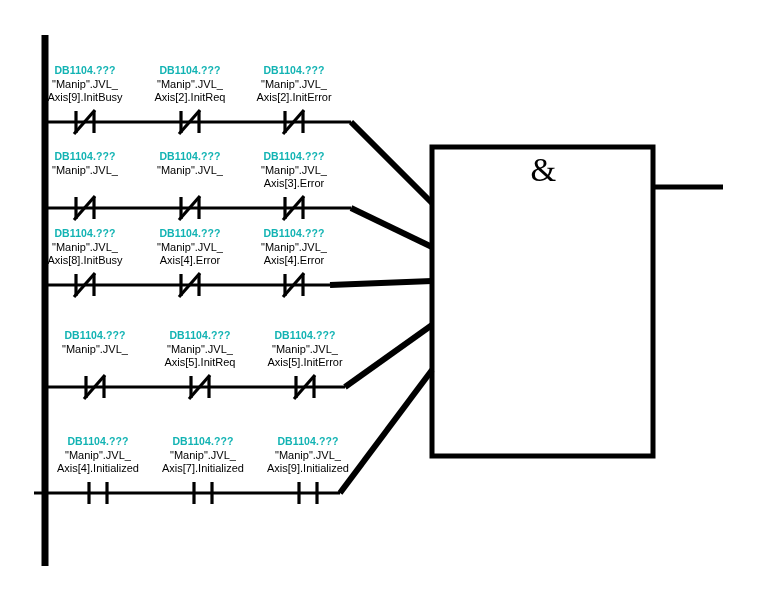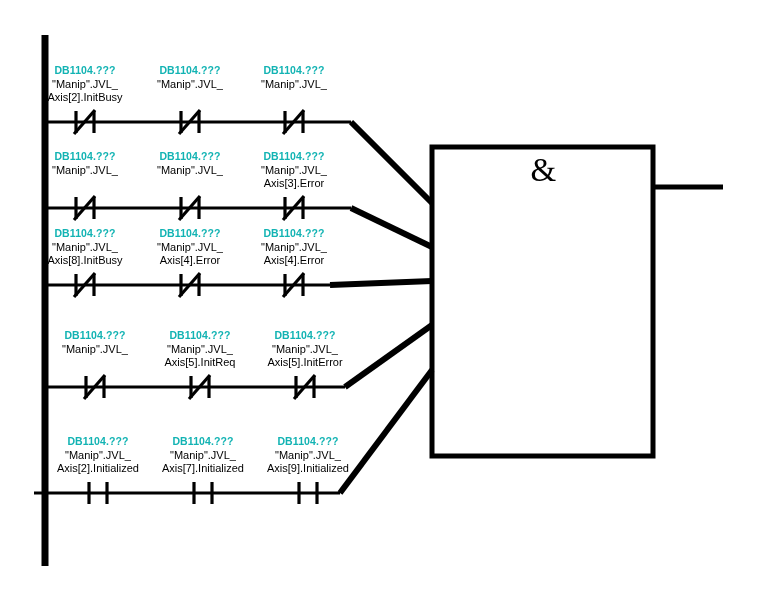--- a/index.html
+++ b/index.html
@@ -154,29 +154,31 @@
           <line x1="317" y1="482" x2="317" y2="504" stroke="#000000" stroke-width="3.2" stroke-linecap="butt"></line>
         </g>
         <line x1="340" y1="493" x2="432" y2="370" stroke="#000000" stroke-width="6" stroke-linecap="butt"></line>
       </g>
     </svg>
 
   <div id="labels">
       <div class="lbl" style="left: 5px; width: 160px; top: 64px;">
         <span class="addr">DB1104.???</span>
         <span class="nm1">"Manip".JVL_</span>
-        <span class="nm2">Axis[2].InitBusy</span>
+        <span class="nm2">Axis[9].InitBusy</span>
       </div>
       <div class="lbl" style="left: 110px; width: 160px; top: 64px;">
         <span class="addr">DB1104.???</span>
         <span class="nm1">"Manip".JVL_</span>
+        <span class="nm2">Axis[2].InitReq</span>
       </div>
       <div class="lbl" style="left: 214px; width: 160px; top: 64px;">
         <span class="addr">DB1104.???</span>
         <span class="nm1">"Manip".JVL_</span>
+        <span class="nm2">Axis[2].InitError</span>
       </div>
       <div class="lbl" style="left: 5px; width: 160px; top: 150px;">
         <span class="addr">DB1104.???</span>
         <span class="nm1">"Manip".JVL_</span>
       </div>
       <div class="lbl" style="left: 110px; width: 160px; top: 150px;">
         <span class="addr">DB1104.???</span>
         <span class="nm1">"Manip".JVL_</span>
       </div>
       <div class="lbl" style="left: 214px; width: 160px; top: 150px;">
@@ -209,21 +211,21 @@
         <span class="nm2">Axis[5].InitReq</span>
       </div>
       <div class="lbl" style="left: 225px; width: 160px; top: 329px;">
         <span class="addr">DB1104.???</span>
         <span class="nm1">"Manip".JVL_</span>
         <span class="nm2">Axis[5].InitError</span>
       </div>
       <div class="lbl" style="left: 18px; width: 160px; top: 435px;">
         <span class="addr">DB1104.???</span>
         <span class="nm1">"Manip".JVL_</span>
-        <span class="nm2">Axis[2].Initialized</span>
+        <span class="nm2">Axis[4].Initialized</span>
       </div>
       <div class="lbl" style="left: 123px; width: 160px; top: 435px;">
         <span class="addr">DB1104.???</span>
         <span class="nm1">"Manip".JVL_</span>
         <span class="nm2">Axis[7].Initialized</span>
       </div>
       <div class="lbl" style="left: 228px; width: 160px; top: 435px;">
         <span class="addr">DB1104.???</span>
         <span class="nm1">"Manip".JVL_</span>
         <span class="nm2">Axis[9].Initialized</span>

